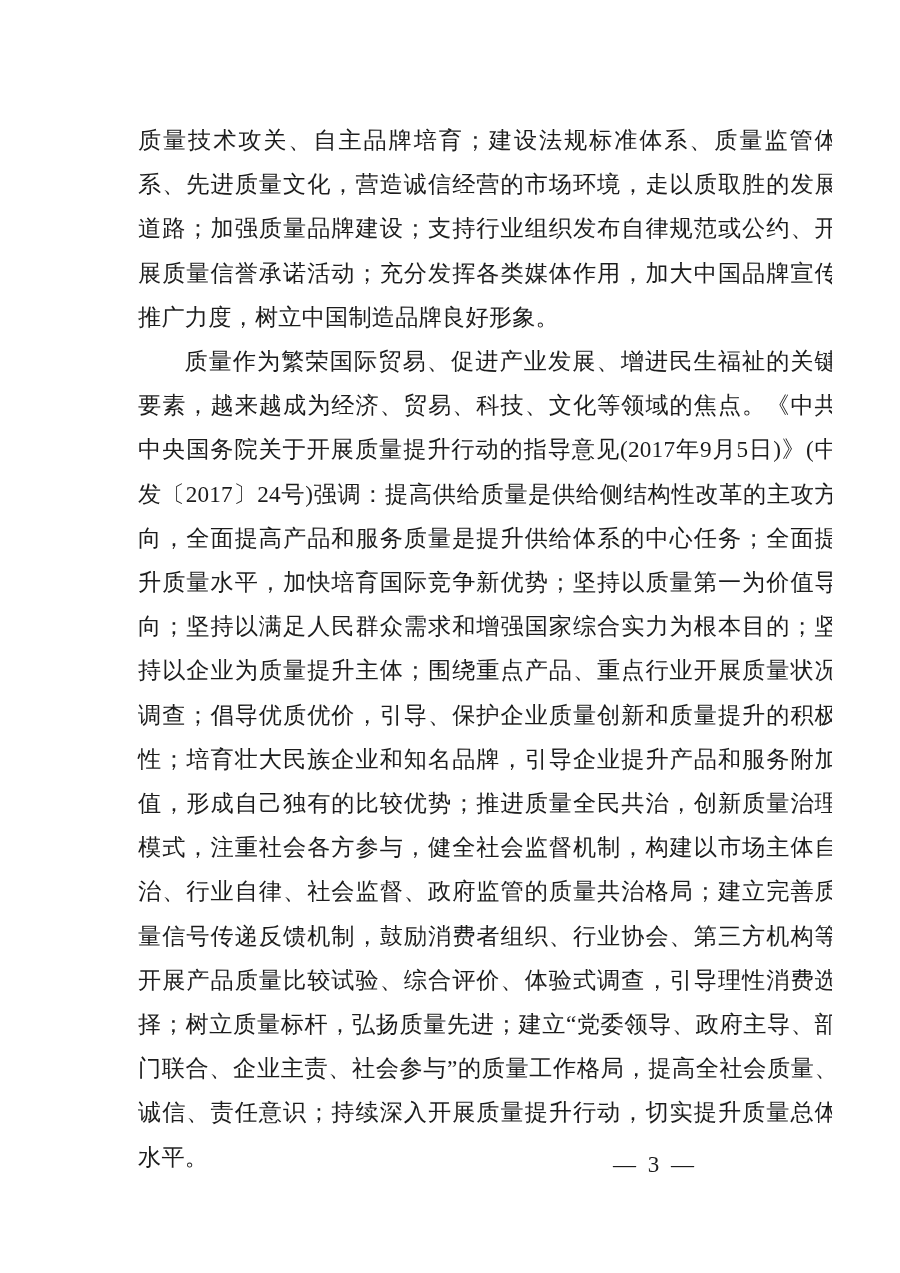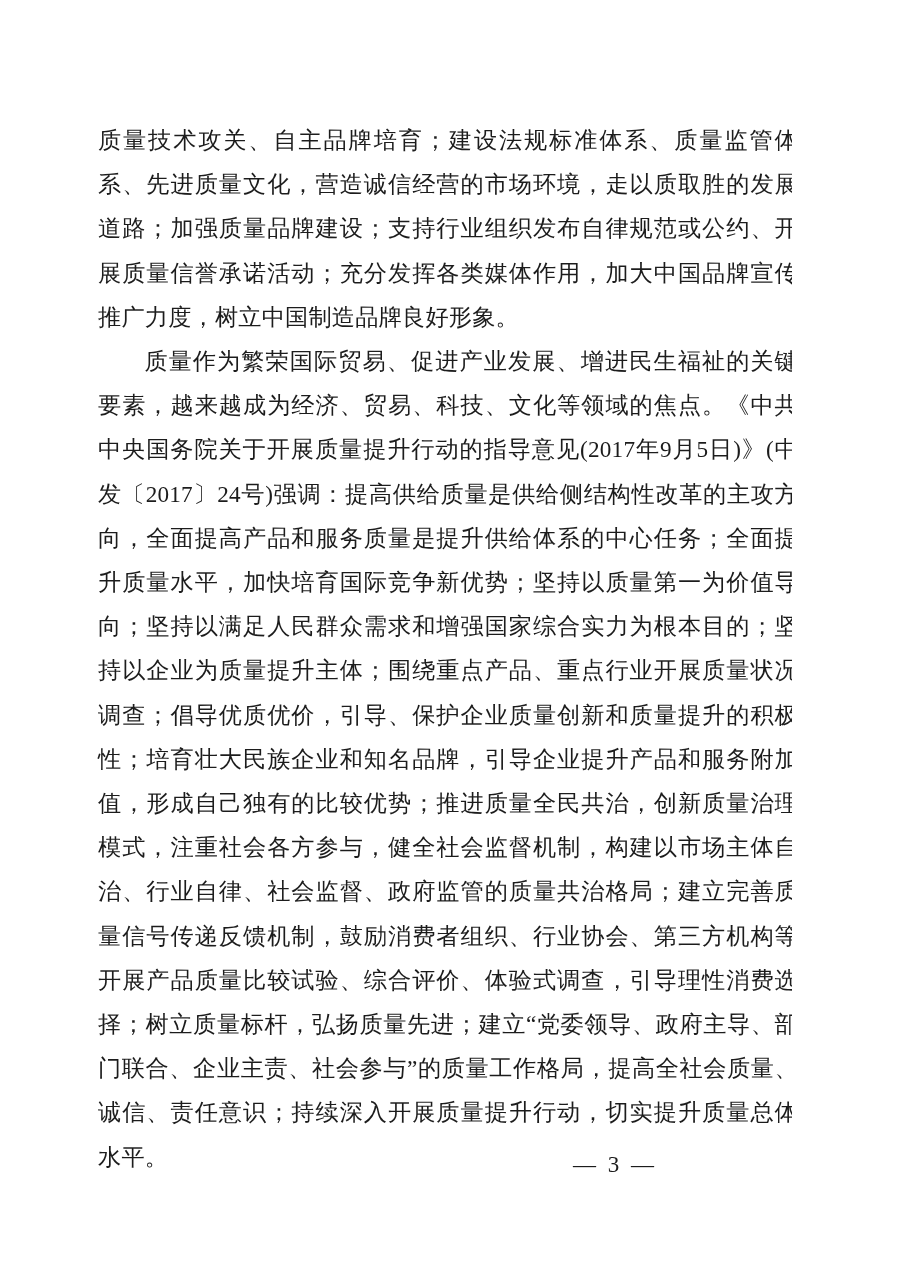--- a/index.html
+++ b/index.html
@@ -13,20 +13,21 @@
     background: var(--paper);
   }
   .page {
     position: relative;
     width: 792px;
     height: 1273px;
     background: var(--paper);
     color: var(--ink);
     font-family: "Liberation Serif", "DejaVu Serif", serif;
     overflow: hidden;
+    margin-left: 40px;
   }
   .body-text {
     position: absolute;
     top: 118px;
     left: 98px;
     width: 700px;
     font-size: 23.2px;
     line-height: 44.2px;
     text-align: justify;
     letter-spacing: 0.2px;

